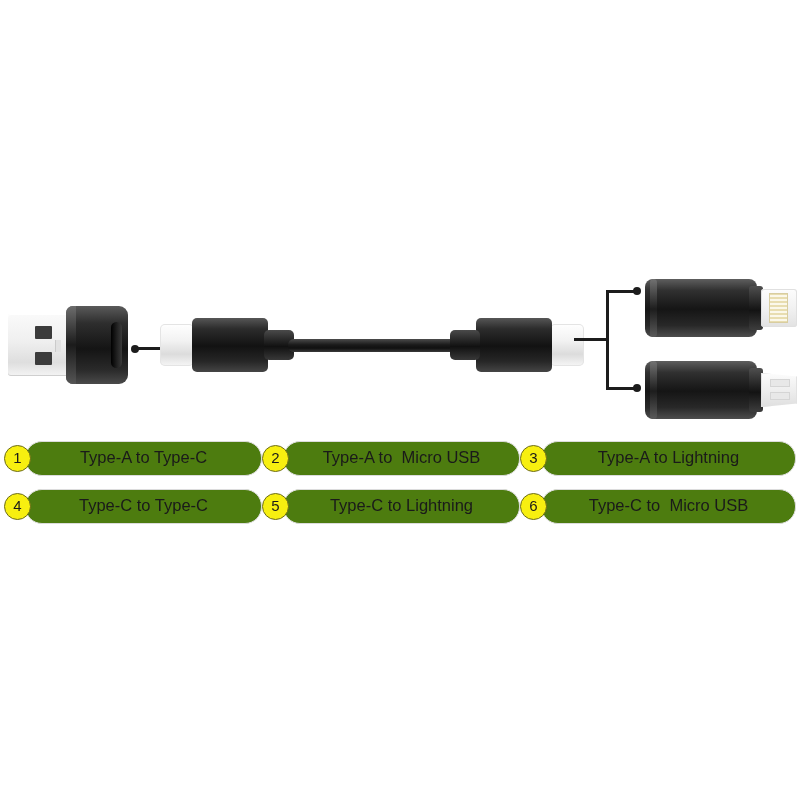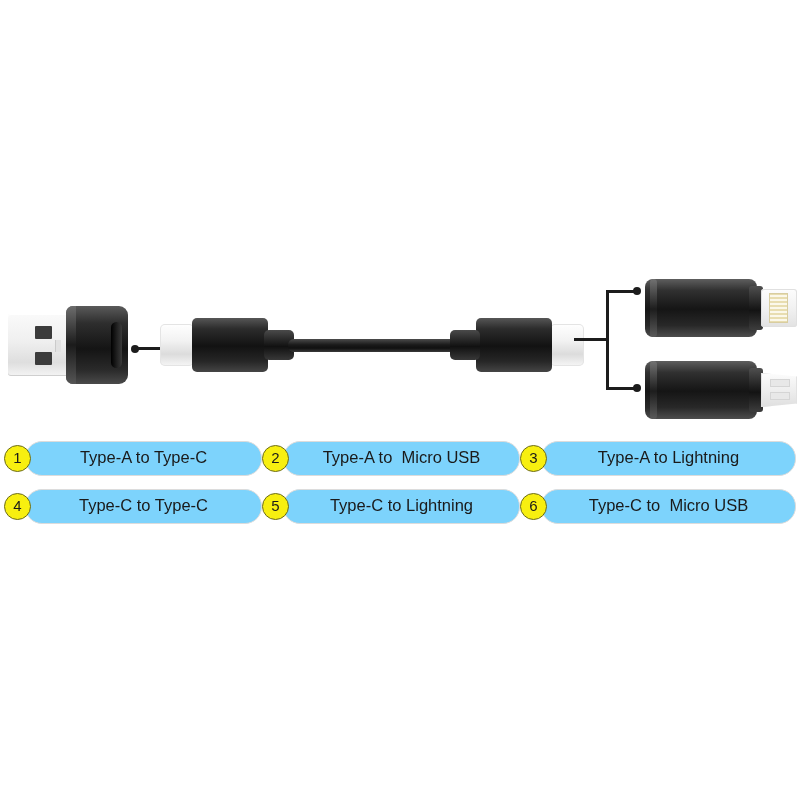--- a/index.html
+++ b/index.html
@@ -302,21 +302,21 @@
     text-align: center;
     font-family: "Liberation Sans", sans-serif;
     z-index: 2;
   }
   .pill {
     flex: 1 1 auto;
     height: 33px;
     margin-left: -6px;
     border: 1px solid #dcdcdc;
     border-radius: 17px;
-    background: #7dd3fc;
+    background: #4d7c0f;
     color: #1a1a1a;
     font-size: 16.5px;
     line-height: 31px;
     text-align: center;
     white-space: pre;
     font-family: "Liberation Sans", sans-serif;
   }
 </style>
 </head>
 <body>

